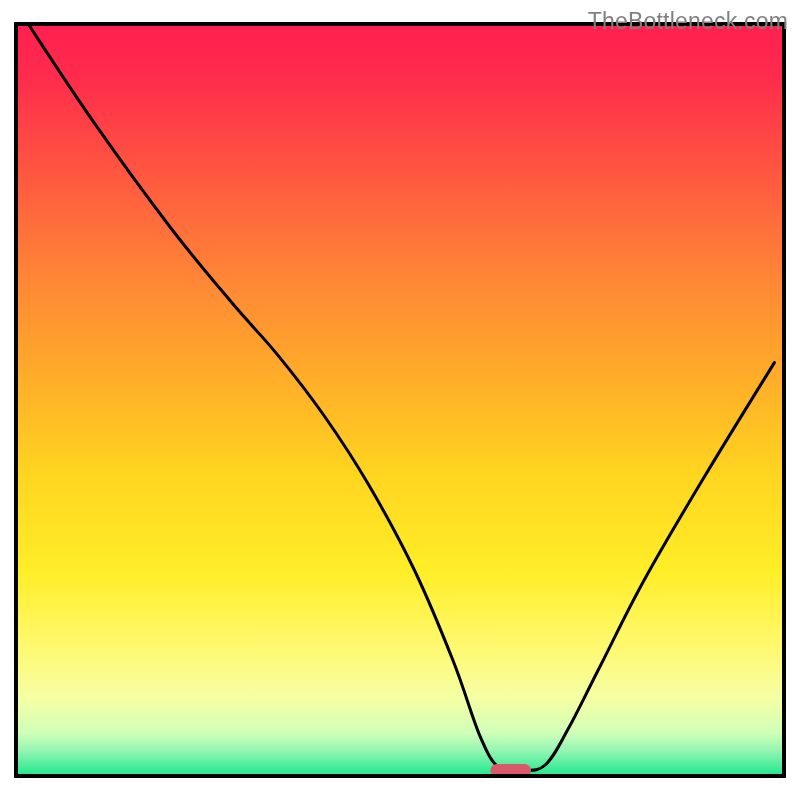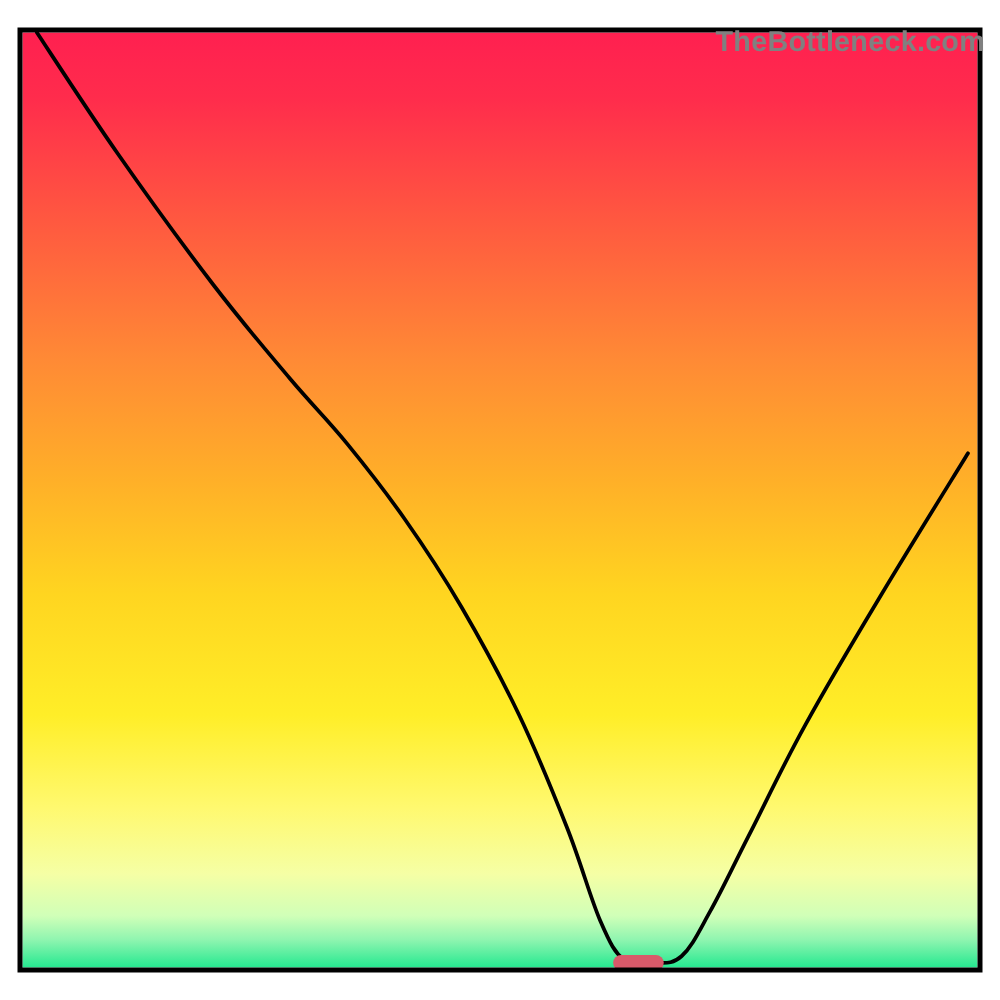--- a/index.html
+++ b/index.html
@@ -11,24 +11,24 @@
     font-family: Arial, Helvetica, sans-serif;
     overflow: hidden;
   }
   .canvas {
     position: relative;
     width: 800px;
     height: 800px;
   }
   .attribution {
     position: absolute;
-    top: 20px;
+    top: 8px;
     right: 12px;
     font-size: 23px;
-    font-weight: bold;
+    font-weight: normal;
     color: #808080;
     letter-spacing: 0.2px;
     margin-left: 32px;
   }
   svg {
     position: absolute;
     top: 0;
     left: 0;
   }
   .marker {

